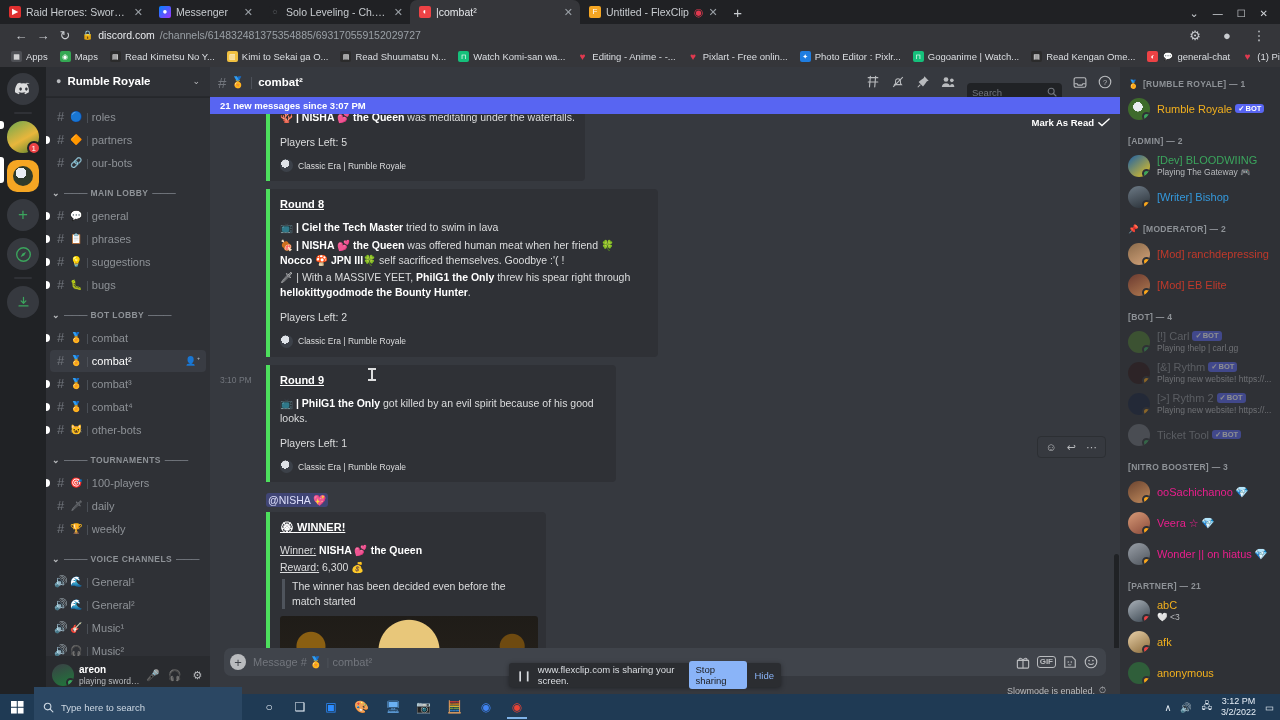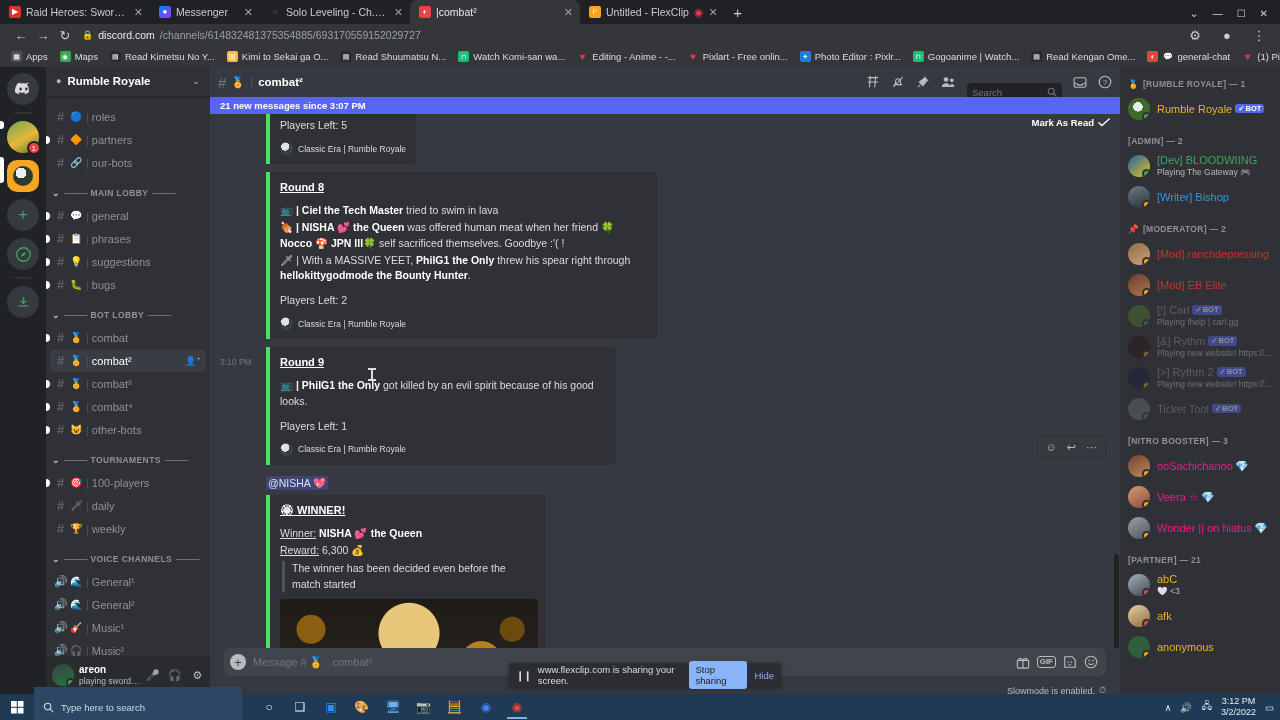--- a/index.html
+++ b/index.html
@@ -723,20 +723,21 @@
           <svg width="12" height="9" viewBox="0 0 14 10">
               <path d="M1 5.2l3.6 3.4L13 1" fill="none" stroke="#fff" stroke-width="1.6" stroke-linecap="round"></path>
             </svg>
         </span>
       </div>
 
       <div class="msgs">
 
         <div class="embed-wrap" style="margin-top:-12px">
           <div class="embed">
+            <p><span>🪸</span> <span class="b">| NISHA </span><span>💕</span> <span class="b">the Queen</span><span class="plain"> was meditating under the waterfalls.</span></p>
             <div class="spacer"></div>
             <p>Players Left: 5</p>
             <div class="embed-footer">
               <span class="fimg"></span>
               <span>Classic Era | Rumble Royale</span>
             </div>
           </div>
         </div>
 
         <div class="embed-wrap" style="margin-top:8px">
@@ -885,20 +886,23 @@
       </div>
       <div class="member">
         <div class="mavatar" style="background:linear-gradient(150deg,#6b3a30,#b07a50)">
             <span class="status-dot" style="background:#faa61a;border-color:#2f3136"></span>
           </div>
         <div class="mtext">
           <div class="mname" style="color:#c0392b">[Mod] EB Elite</div>
         </div>
       </div>
 
+      <div class="mgroup">
+          <span>[BOT] — 4</span>
+        </div>
       <div class="member offline">
         <div class="mavatar" style="background:#4d7a2f">
             <span class="status-dot" style="background:#3ba55d;border-color:#2f3136"></span>
           </div>
         <div class="mtext">
           <div class="mname" style="color:#8e9297">
               <span>[!] Carl</span>
               <span class="bot-tag">✓ <span>BOT</span></span>
             </div>
           <div class="mstatus">Playing !help | carl.gg</div>

